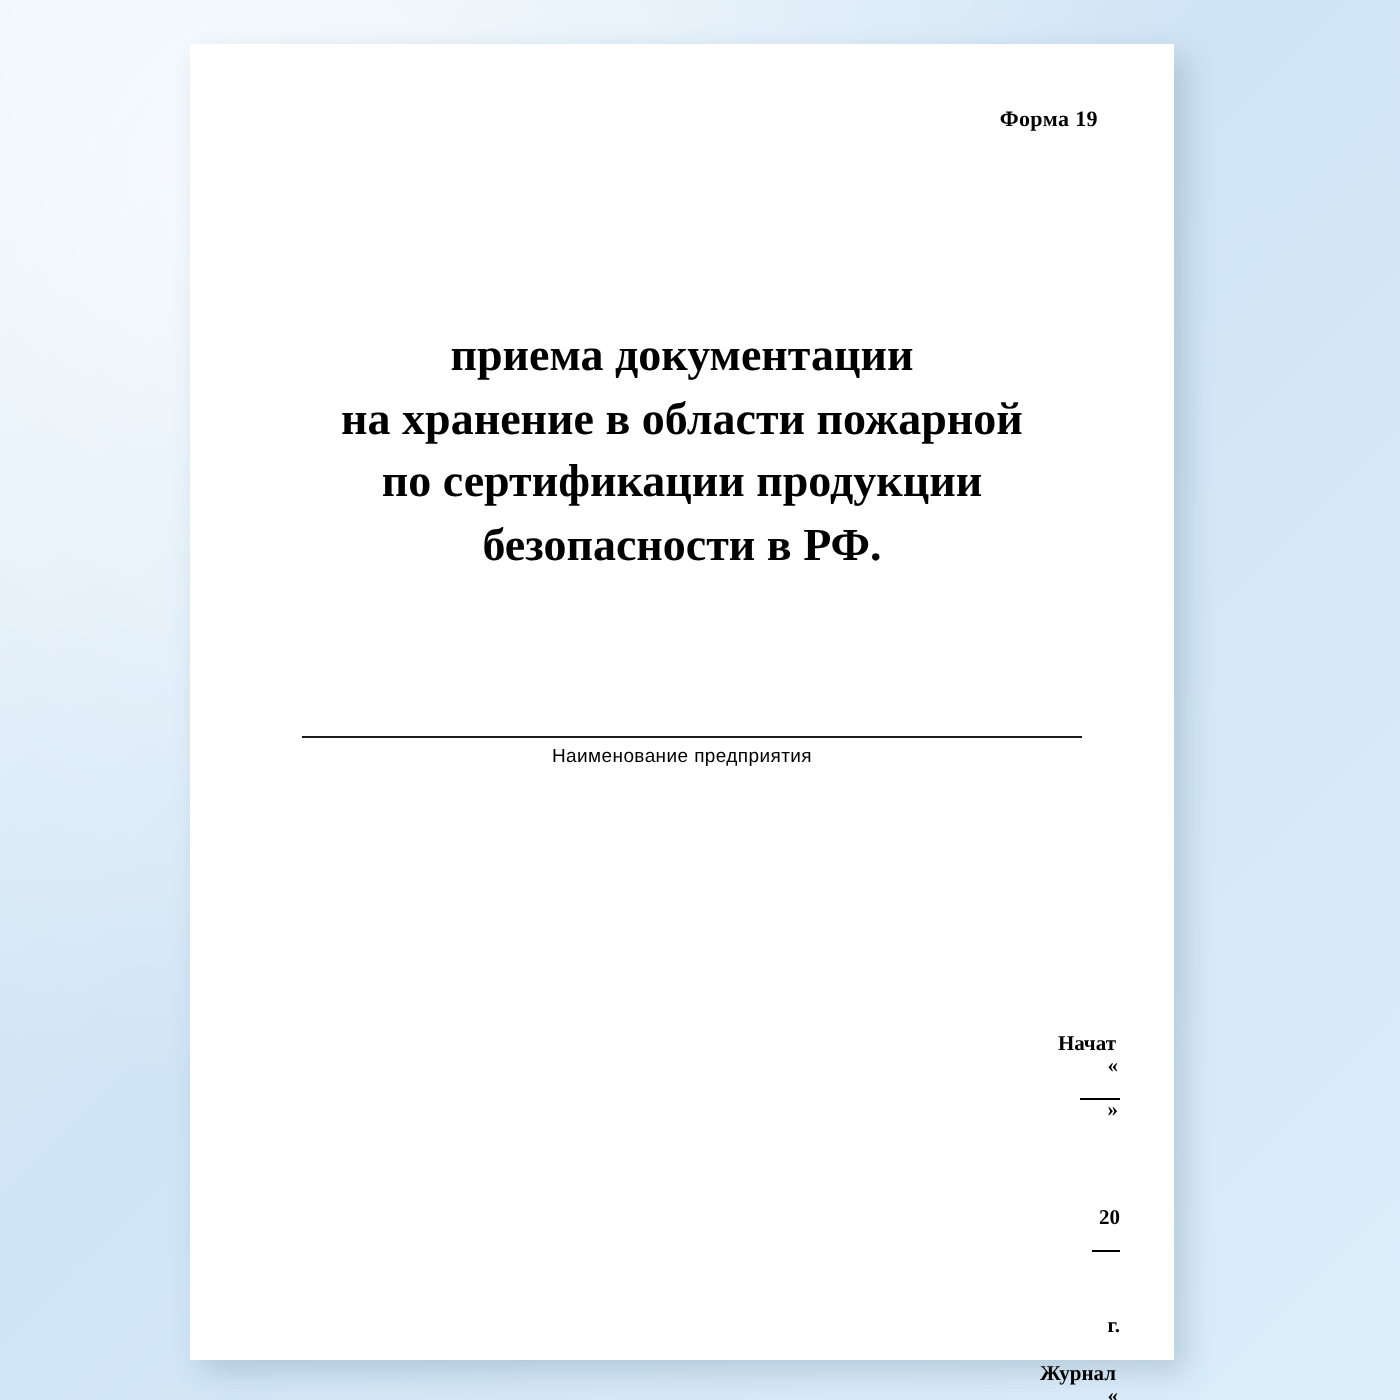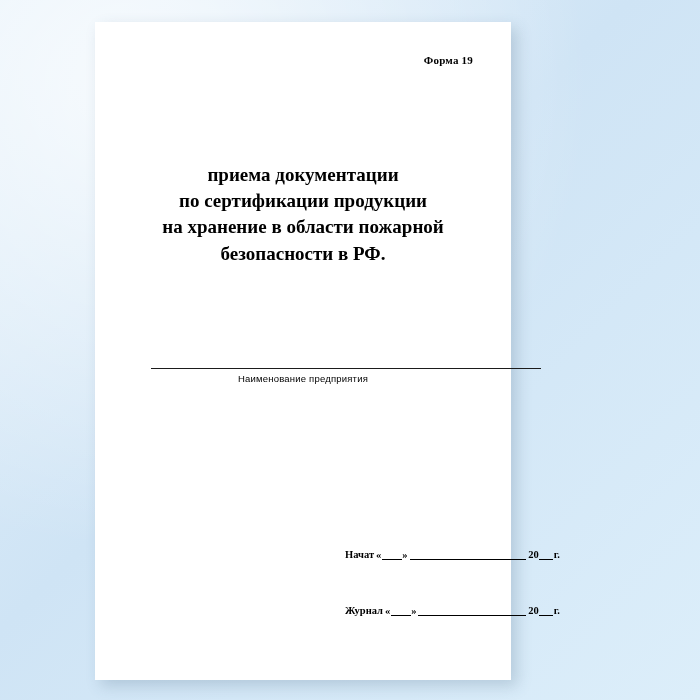--- a/index.html
+++ b/index.html
@@ -25,21 +25,21 @@
     position: absolute;
     inset: 0;
     background: radial-gradient(circle at 18% 12%, rgba(255,255,255,0.75) 0%, rgba(255,255,255,0) 55%);
     pointer-events: none;
   }
 
   #page {
     position: absolute;
     left: 95px;
     top: 22px;
-    width: 416px;
+    width: 492px;
     height: 658px;
     background: #ffffff;
     box-shadow: 6px 6px 14px rgba(60, 90, 120, 0.22);
   }
 
   .form-no {
     position: absolute;
     right: 38px;
     top: 32px;
     font-family: "Liberation Serif", serif;
@@ -60,21 +60,21 @@
   .title-main {
     font-family: "Liberation Serif", serif;
     font-size: 39px;
     font-weight: bold;
     line-height: 1.05;
     margin-bottom: 8px;
     letter-spacing: 0.4px;
   }
   .title-sub {
     font-family: "Liberation Serif", serif;
-    font-size: 19px;
+    font-size: 23px;
     font-weight: bold;
     line-height: 1.38;
     padding: 0 34px;
   }
   .title-sub span {
     display: block;
   }
 
   .org-line {
     position: absolute;
@@ -104,20 +104,21 @@
     font-family: "Liberation Serif", serif;
     font-size: 10.5px;
     font-weight: bold;
     color: #000;
   }
   .footer-row {
     display: flex;
     align-items: flex-end;
     white-space: nowrap;
     margin-bottom: 13px;
+    flex-direction: column;
   }
   .footer-label {
     padding-right: 2px;
   }
   .footer-quote {
     padding-right: 1px;
   }
   .footer-rule {
     flex: 1 1 auto;
     border-bottom: 1px solid #000;
@@ -140,22 +141,22 @@
 
 <div id="stage">
 
   <div id="page">
 
     <div class="form-no">Форма 19</div>
 
     <div class="title-block">
       <div class="title-sub">
         <span>приема документации</span>
+        <span>на хранение в области пожарной</span>
         <span>по сертификации продукции</span>
-        <span>на хранение в области пожарной</span>
         <span>безопасности в РФ.</span>
       </div>
     </div>
 
     <div class="org-line"></div>
     <div class="org-caption">Наименование предприятия</div>
 
     <div class="footer-block">
 
       <div class="footer-row">

